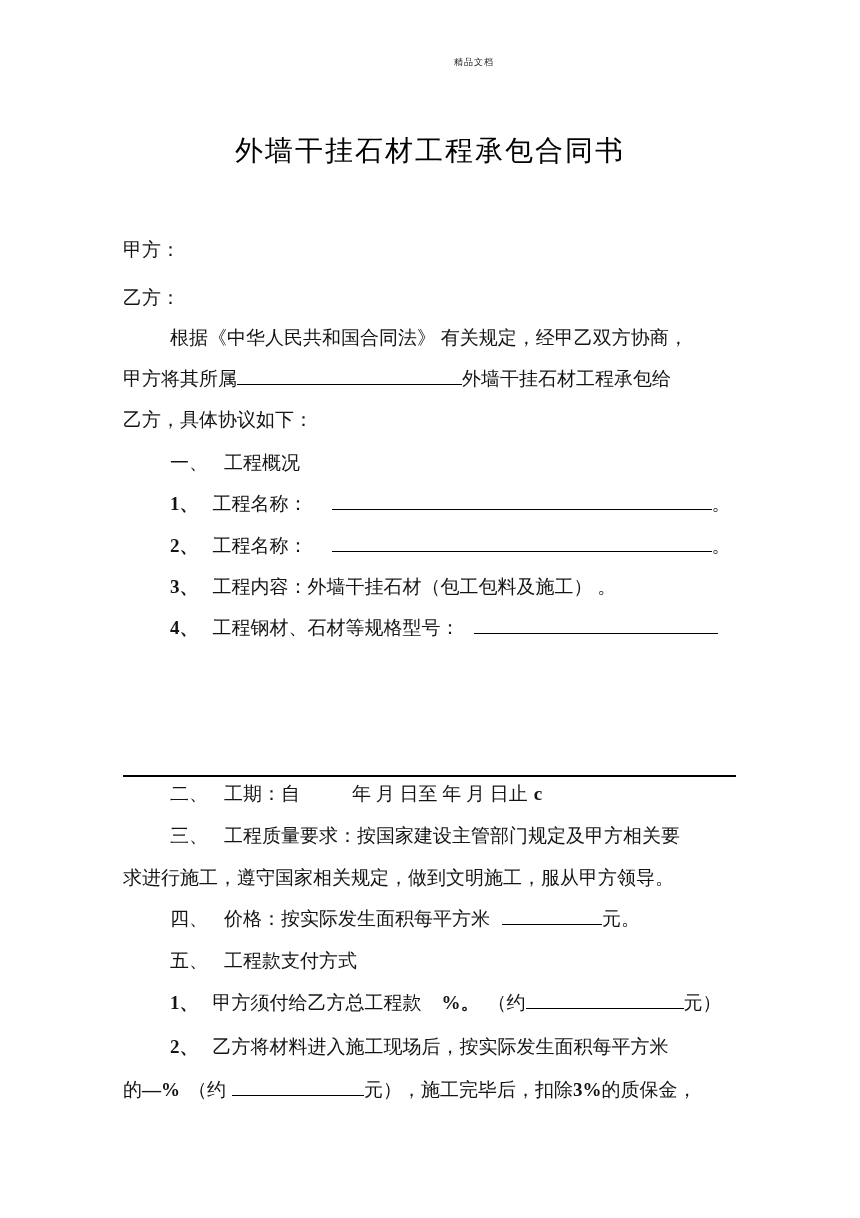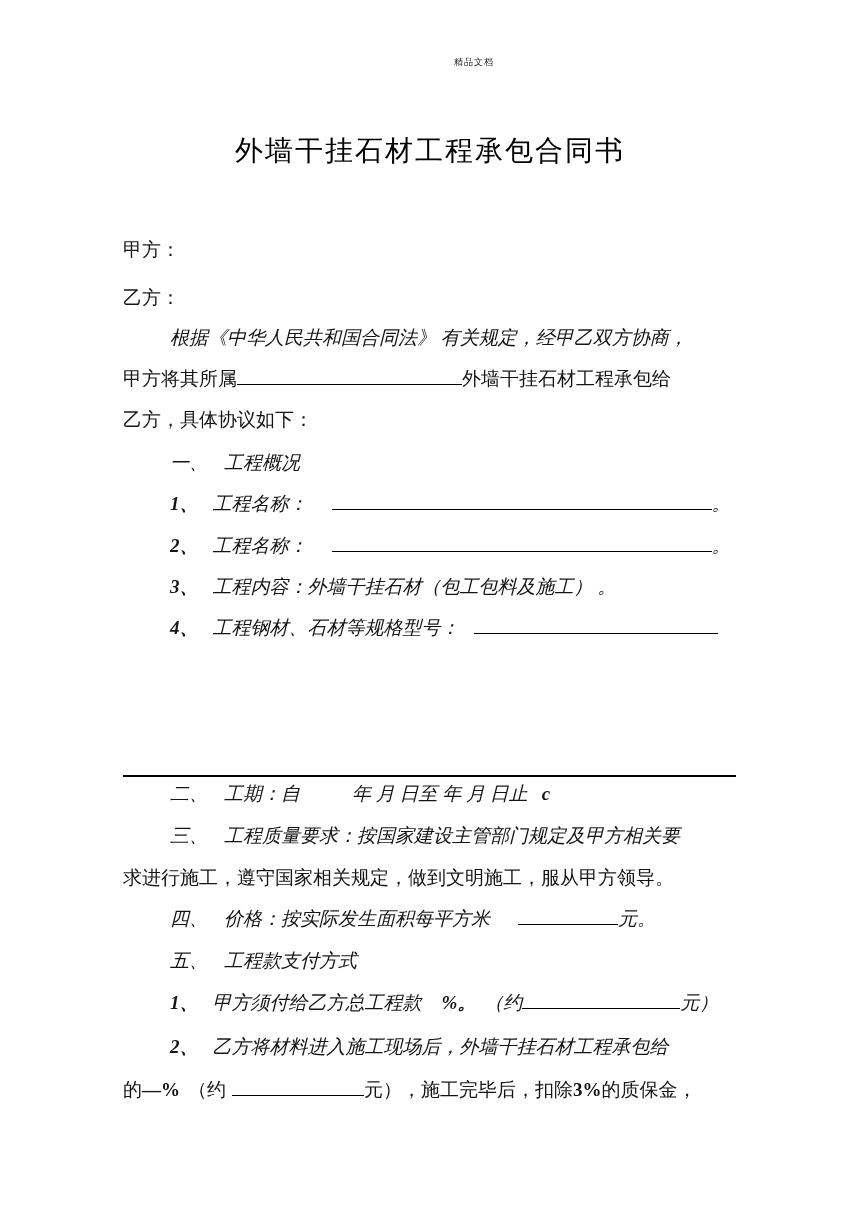--- a/index.html
+++ b/index.html
@@ -21,21 +21,21 @@
     position:absolute; top:132px; left:0; width:100%;
     text-align:center;
     font-size:28px; font-weight:normal; color:#000;
     letter-spacing:2px;
   }
   .line {
     position:absolute; left:123px; width:616px;
     font-size:19px; line-height:27px;
     white-space:nowrap; color:#141414;
   }
-  .indent { padding-left:47px;font-style:italic; }
+  .indent { padding-left:47px; }
   .num { font-weight:bold; margin-right:14px; }
   .cnum { margin-right:16px; }
   .b { font-weight:bold; }
   .blank {
     display:inline-block;
     border-bottom:1.5px solid #000;
     height:18px;
     vertical-align:baseline;
   }
   .divider {
@@ -92,44 +92,44 @@
     <span class="num">3、</span><span>工程内容：外墙干挂石材（包工包料及施工） 。</span>
   </div>
 
   <div class="line indent" style="top:614px">
     <span class="num">4、</span><span style="margin-right:14px">工程钢材、石材等规格型号：</span><span class="blank" style="width:244px"></span>
   </div>
 
   <div class="divider"></div>
 
   <div class="line indent" style="top:780px">
-    <span class="cnum">二、</span><span>工期：自</span><span class="gap-md"></span><span style="margin-right:14px">年  月  日至  年  月  日止</span><span class="b">c</span>
+    <span class="cnum">二、</span><span>工期：自</span><span class="gap-md"></span><span style="margin-right:6px">年  月  日至  年  月  日止</span><span class="b">c</span>
   </div>
 
   <div class="line indent" style="top:822px">
     <span class="cnum">三、</span><span>工程质量要求：按国家建设主管部门规定及甲方相关要</span>
   </div>
 
   <div class="line" style="top:864px">
     <span>求进行施工，遵守国家相关规定，做到文明施工，服从甲方领导。</span>
   </div>
 
   <div class="line indent" style="top:905px">
-    <span class="cnum">四、</span><span style="margin-right:28px">价格：按实际发生面积每平方米</span><span class="blank" style="width:100px"></span><span>元。</span>
+    <span class="cnum">四、</span><span style="margin-right:12px">价格：按实际发生面积每平方米</span><span class="blank" style="width:100px"></span><span>元。</span>
   </div>
 
   <div class="line indent" style="top:947px">
     <span class="cnum">五、</span><span>工程款支付方式</span>
   </div>
 
   <div class="line indent" style="top:989px">
     <span class="num">1、</span><span>甲方须付给乙方总工程款</span><span class="gap-sm"></span><span class="b" style="margin-right:8px">%。</span><span>（约</span><span class="blank" style="width:158px"></span><span>元）</span>
   </div>
 
   <div class="line indent" style="top:1033px">
-    <span class="num">2、</span><span>乙方将材料进入施工现场后，外墙干挂石材工程承包给</span>
+    <span class="num">2、</span><span>乙方将材料进入施工现场后，按实际发生面积每平方米</span>
   </div>
 
   <div class="line" style="top:1076px">
     <span>的</span><span class="b" style="margin-right:8px">—%</span><span style="margin-right:6px">（约</span><span class="blank" style="width:132px"></span><span>元），施工完毕后，扣除</span><span class="b">3%</span><span>的质保金，</span>
   </div>
 
 </div>
 
 </body></html>

